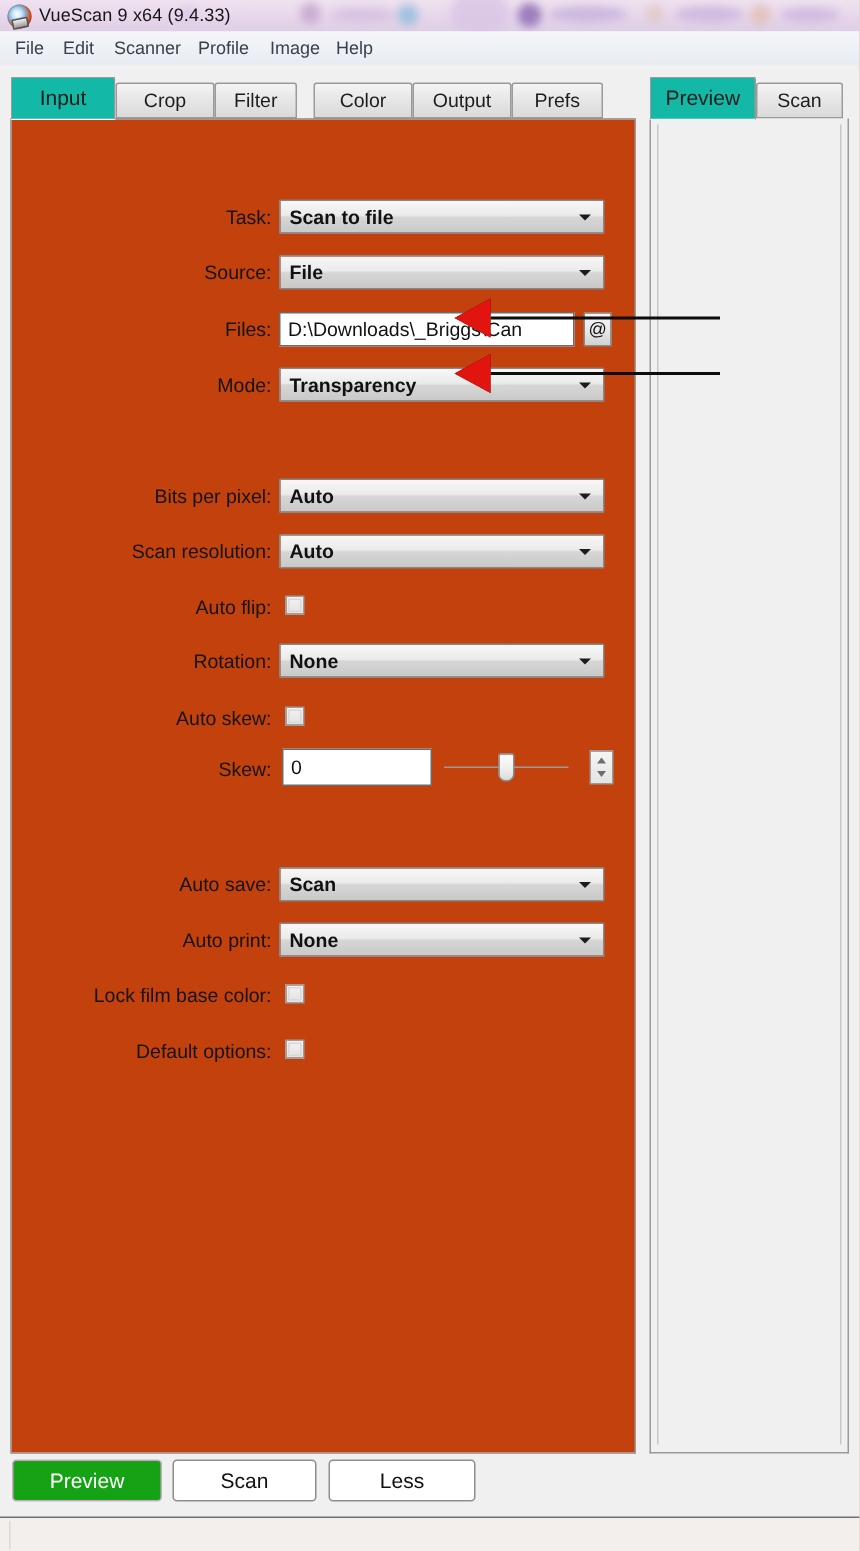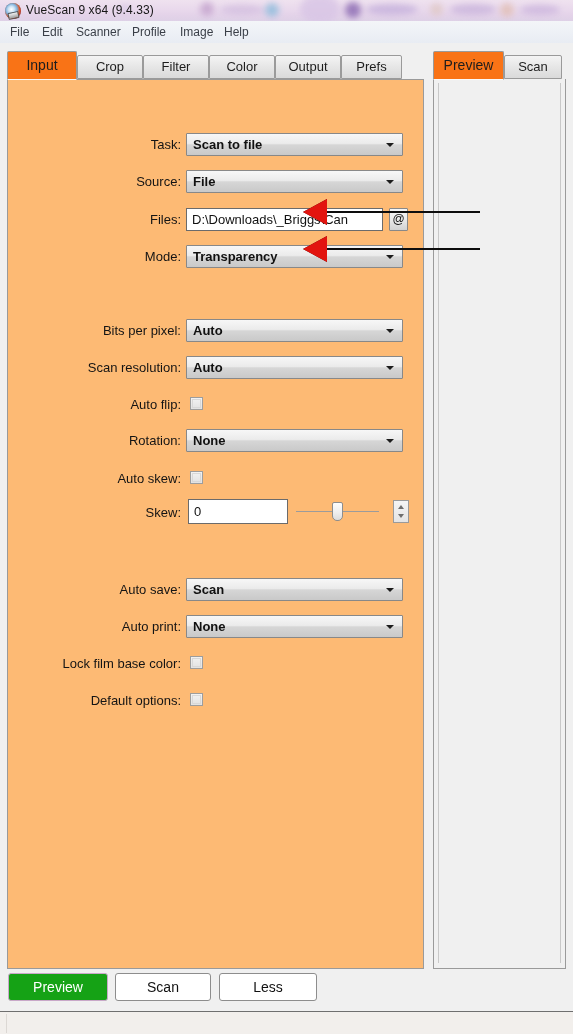--- a/index.html
+++ b/index.html
@@ -114,32 +114,32 @@
     color: #1d1d1d;
     text-align: center;
     line-height: 22px;
     cursor: default;
     white-space: nowrap;
   }
   .tab.active {
     top: 0;
     height: 29px;
     line-height: 27px;
-    background: #f97316;
+    background: #14b8a6;
     border-bottom: 1px solid #fafafa;
     font-size: 14px;
     z-index: 5;
   }
 
   
   .panel-left {
     position: absolute;
     left: 7px; top: 36px;
     width: 417px; height: 890px;
-    background: #fdba74;
+    background: #c2410c;
     border: 1px solid #9a9a9a;
     box-sizing: border-box;
   }
   .panel-right {
     position: absolute;
     left: 433px; top: 36px;
     width: 133px; height: 890px;
     background: #f0f0f0;
     border: 1px solid #9a9a9a;
     border-top: none;
@@ -385,21 +385,21 @@
   <div class="menu-item" style="left:130px">Profile</div>
   <div class="menu-item" style="left:178px">Image</div>
   <div class="menu-item" style="left:222px">Help</div>
 </div>
 
 <div class="client">
 
   <div class="tabstrip-left">
     <div class="tab active" style="left:0px;width:70px">Input</div>
     <div class="tab" style="left:70px;width:66px">Crop</div>
-    <div class="tab" style="left:136px;width:66px">Filter</div>
+    <div class="tab" style="left:136px;width:55px">Filter</div>
     <div class="tab" style="left:202px;width:66px">Color</div>
     <div class="tab" style="left:268px;width:66px">Output</div>
     <div class="tab" style="left:334px;width:61px">Prefs</div>
   </div>
 
   <div class="tabstrip-right">
     <div class="tab active" style="left:0px;width:71px">Preview</div>
     <div class="tab" style="left:71px;width:58px">Scan</div>
   </div>
 

